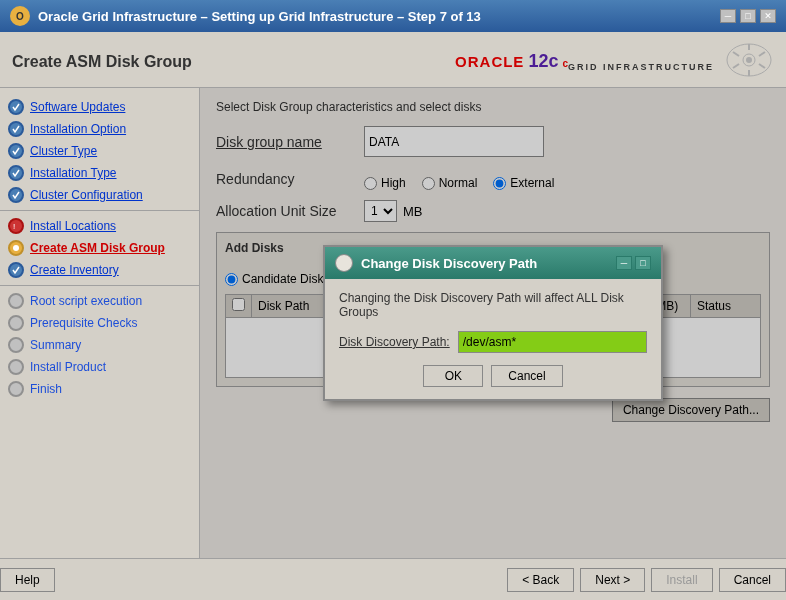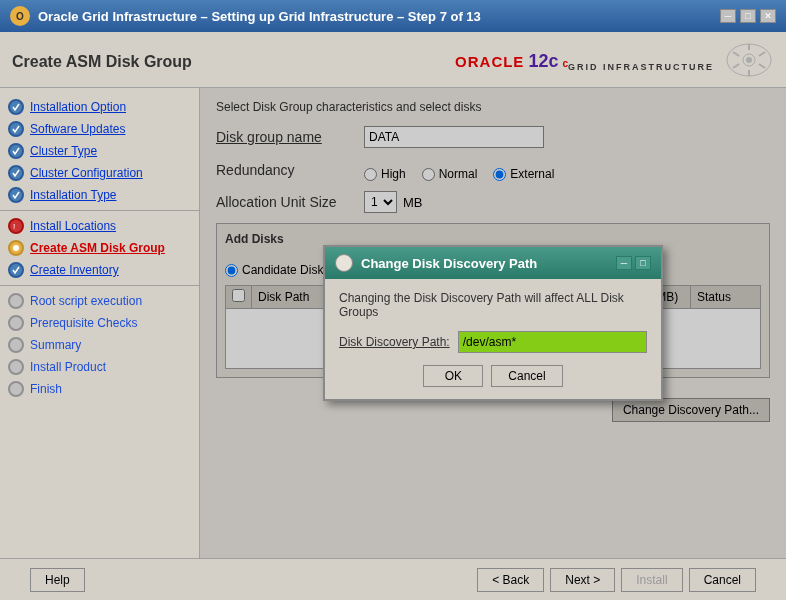--- a/index.html
+++ b/index.html
@@ -179,21 +179,21 @@
       width: 140px;
       font-size: 14px;
       color: #333;
       text-align: left;
       flex-shrink: 0;
     }
     .form-label.underline {
       text-decoration: underline;
     }
     .form-input {
-      height: 22px;
+      height: 31px;
       border: 1px solid #888;
       background: white;
       padding: 2px 4px;
       font-size: 12px;
       width: 180px;
     }
 
     .radio-group {
       display: flex;
       align-items: center;
@@ -387,21 +387,21 @@
       font-size: 12px;
       cursor: pointer;
       min-width: 60px;
     }
 
     
     .bottom-bar {
       display: flex;
       align-items: center;
       justify-content: space-between;
-      padding: 6px 30px;
+      padding: 6px 0;
       background: #d4d0c8;
       border-top: 1px solid #a0a0a0;
       height: 42px;
       gap: 29px;
     }
     .bottom-left {
       display: flex;
       gap: 8px;
     }
     .bottom-right {
@@ -473,53 +473,53 @@
   <div class="content-area">
 
     <div class="sidebar">
 
     <div class="sidebar-item clickable">
           <div class="step-indicator step-done">
             <svg width="10" height="10" viewBox="0 0 10 10">
               <polyline points="2,5 4,8 8,2" stroke="white" stroke-width="1.5" fill="none"></polyline>
             </svg>
           </div>
-          <span class="sidebar-label">Installation Option</span>
+          <span class="sidebar-label">Software Updates</span>
         </div>
         <div class="sidebar-item clickable">
           <div class="step-indicator step-done">
             <svg width="10" height="10" viewBox="0 0 10 10">
               <polyline points="2,5 4,8 8,2" stroke="white" stroke-width="1.5" fill="none"></polyline>
             </svg>
           </div>
-          <span class="sidebar-label">Software Updates</span>
+          <span class="sidebar-label">Installation Option</span>
         </div>
         <div class="sidebar-item clickable">
           <div class="step-indicator step-done">
             <svg width="10" height="10" viewBox="0 0 10 10">
               <polyline points="2,5 4,8 8,2" stroke="white" stroke-width="1.5" fill="none"></polyline>
             </svg>
           </div>
           <span class="sidebar-label">Cluster Type</span>
         </div>
         <div class="sidebar-item clickable">
           <div class="step-indicator step-done">
             <svg width="10" height="10" viewBox="0 0 10 10">
               <polyline points="2,5 4,8 8,2" stroke="white" stroke-width="1.5" fill="none"></polyline>
             </svg>
           </div>
-          <span class="sidebar-label">Cluster Configuration</span>
+          <span class="sidebar-label">Installation Type</span>
         </div>
         <div class="sidebar-item clickable">
           <div class="step-indicator step-done">
             <svg width="10" height="10" viewBox="0 0 10 10">
               <polyline points="2,5 4,8 8,2" stroke="white" stroke-width="1.5" fill="none"></polyline>
             </svg>
           </div>
-          <span class="sidebar-label">Installation Type</span>
+          <span class="sidebar-label">Cluster Configuration</span>
         </div>
         <hr class="divider-line">
         <div class="sidebar-item clickable">
           <div class="step-indicator step-error">
             <svg width="10" height="10" viewBox="0 0 10 10">
               <text x="2" y="8" font-size="8" fill="white">!</text>
             </svg>
           </div>
           <span class="sidebar-label">Install Locations</span>
         </div>

